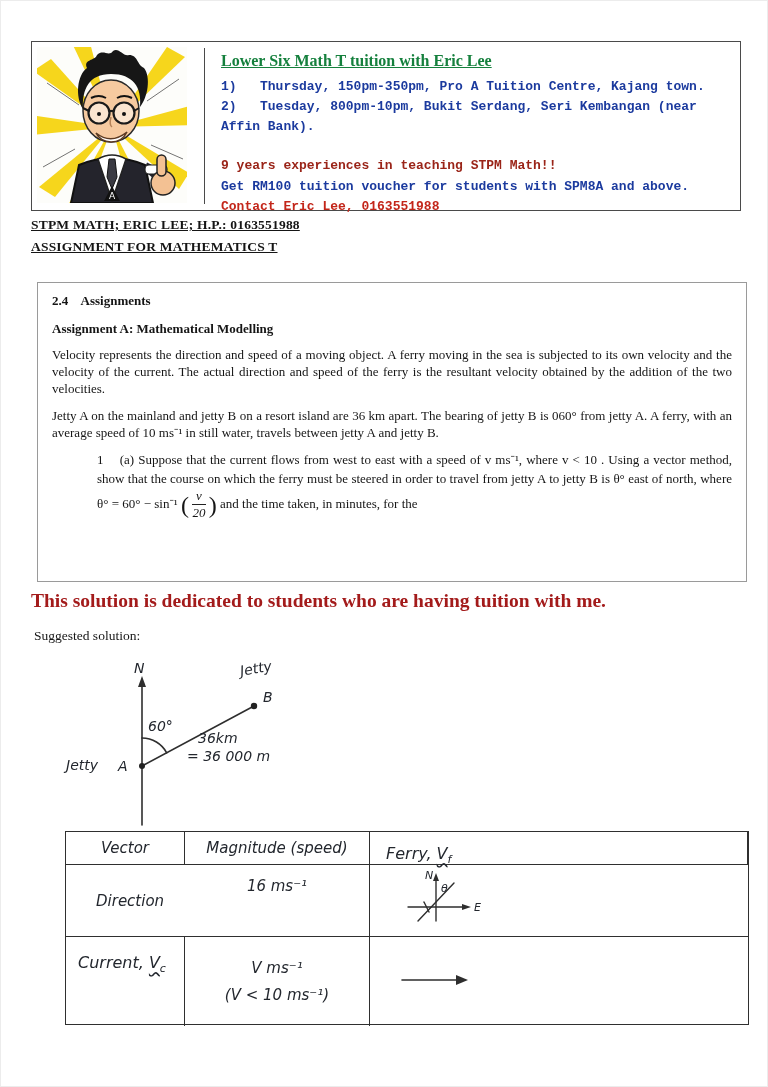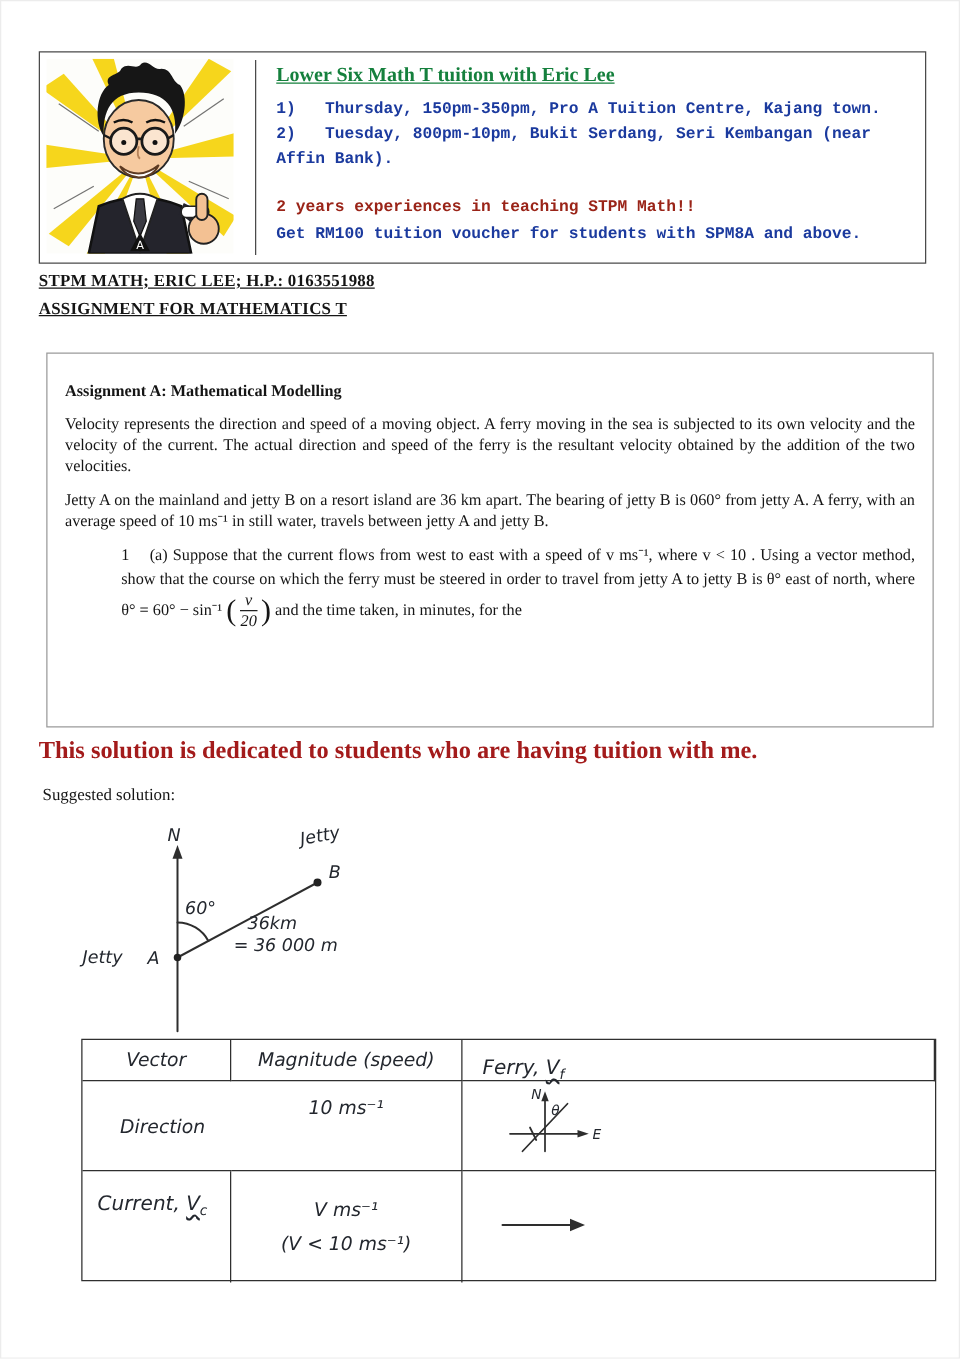--- a/index.html
+++ b/index.html
@@ -121,29 +121,31 @@
         <g>
           <polygon points="75,139 83,154 67,154" fill="#111"></polygon>
           <text x="75" y="152" font-size="9" fill="#ffffff" text-anchor="middle" font-family="DejaVu Sans, sans-serif">A</text>
         </g>
       </svg>
     </div>
     <div class="ad-text">
       <div class="ad-title">Lower Six Math T tuition with Eric Lee</div>
       <div class="ad-line blue">1)&nbsp;&nbsp; Thursday, 150pm-350pm, Pro A Tuition Centre, Kajang town.</div>
       <div class="ad-line blue">2)&nbsp;&nbsp; Tuesday, 800pm-10pm, Bukit Serdang, Seri Kembangan (near Affin Bank).</div>
-      <div class="ad-line maroon ad-exp">2 years experiences in teaching STPM Math!!</div>
+      <div class="ad-line maroon ad-exp">9 years experiences in teaching STPM Math!!</div>
       <div class="ad-line blue">Get RM100 tuition voucher for students with SPM8A and above.</div>
+      <div class="ad-line red">Contact Eric Lee, 0163551988</div>
     </div>
   </div>
 
   <div class="doc-head doc-head1">STPM MATH; ERIC LEE; H.P.: 0163551988</div>
   <div class="doc-head doc-head2">ASSIGNMENT FOR MATHEMATICS T</div>
 
   <div class="assign-box">
+    <div class="assign-sec">2.4&nbsp;&nbsp;&nbsp; Assignments</div>
     <div class="assign-sub">Assignment A: Mathematical Modelling</div>
     <div class="para">Velocity represents the direction and speed of a moving object. A ferry moving in the sea is subjected to its own velocity and the velocity of the current. The actual direction and speed of the ferry is the resultant velocity obtained by the addition of the two velocities.</div>
     <div class="para">Jetty A on the mainland and jetty B on a resort island are 36 km apart. The bearing of jetty B is 060° from jetty A. A ferry, with an average speed of 10 ms⁻¹ in still water, travels between jetty A and jetty B.</div>
     <div class="q1">
       <span>1&nbsp;&nbsp;&nbsp; (a) Suppose that the current flows from west to east with a speed of v ms⁻¹, where v &lt; 10 . Using a vector method, show that the course on which the ferry must be steered in order to travel from jetty A to jetty B is θ° east of north, where θ° = 60° − sin⁻¹</span>
       <span class="bigparen">(</span><span class="frac"><span class="fnum">v</span><span class="fden">20</span></span><span class="bigparen">)</span>
       <span>and the time taken, in minutes, for the</span>
     </div>
   </div>
 
@@ -179,21 +181,21 @@
         <span>Magnitude (speed)</span>
       </div>
     <div class="tcell vcell r1c1">
       <span>Ferry,</span>
       <span class="vecu">V</span><sub>f</sub>
     </div>
 
     <div class="tcell th th-dir no-r">
         <span>Direction</span>
       </div>
-    <div class="tcell r1c2">10 ms⁻¹</div>
+    <div class="tcell r1c2">16 ms⁻¹</div>
     <div class="tcell r1c3 no-r">
       <svg viewBox="0 0 84 60" width="84" height="60">
         <g stroke="#2e2e2e" stroke-width="1.4" fill="none" stroke-linecap="round">
           <line x1="36" y1="52" x2="36" y2="8"></line>
           <line x1="8" y1="38" x2="64" y2="38"></line>
           <line x1="18" y1="52" x2="54" y2="14"></line>
           <line x1="24" y1="33" x2="29" y2="43"></line>
         </g>
         <polygon points="33,12 36,4 39,12" fill="#2e2e2e"></polygon>
         <polygon points="62,35 71,38 62,41" fill="#2e2e2e"></polygon>

